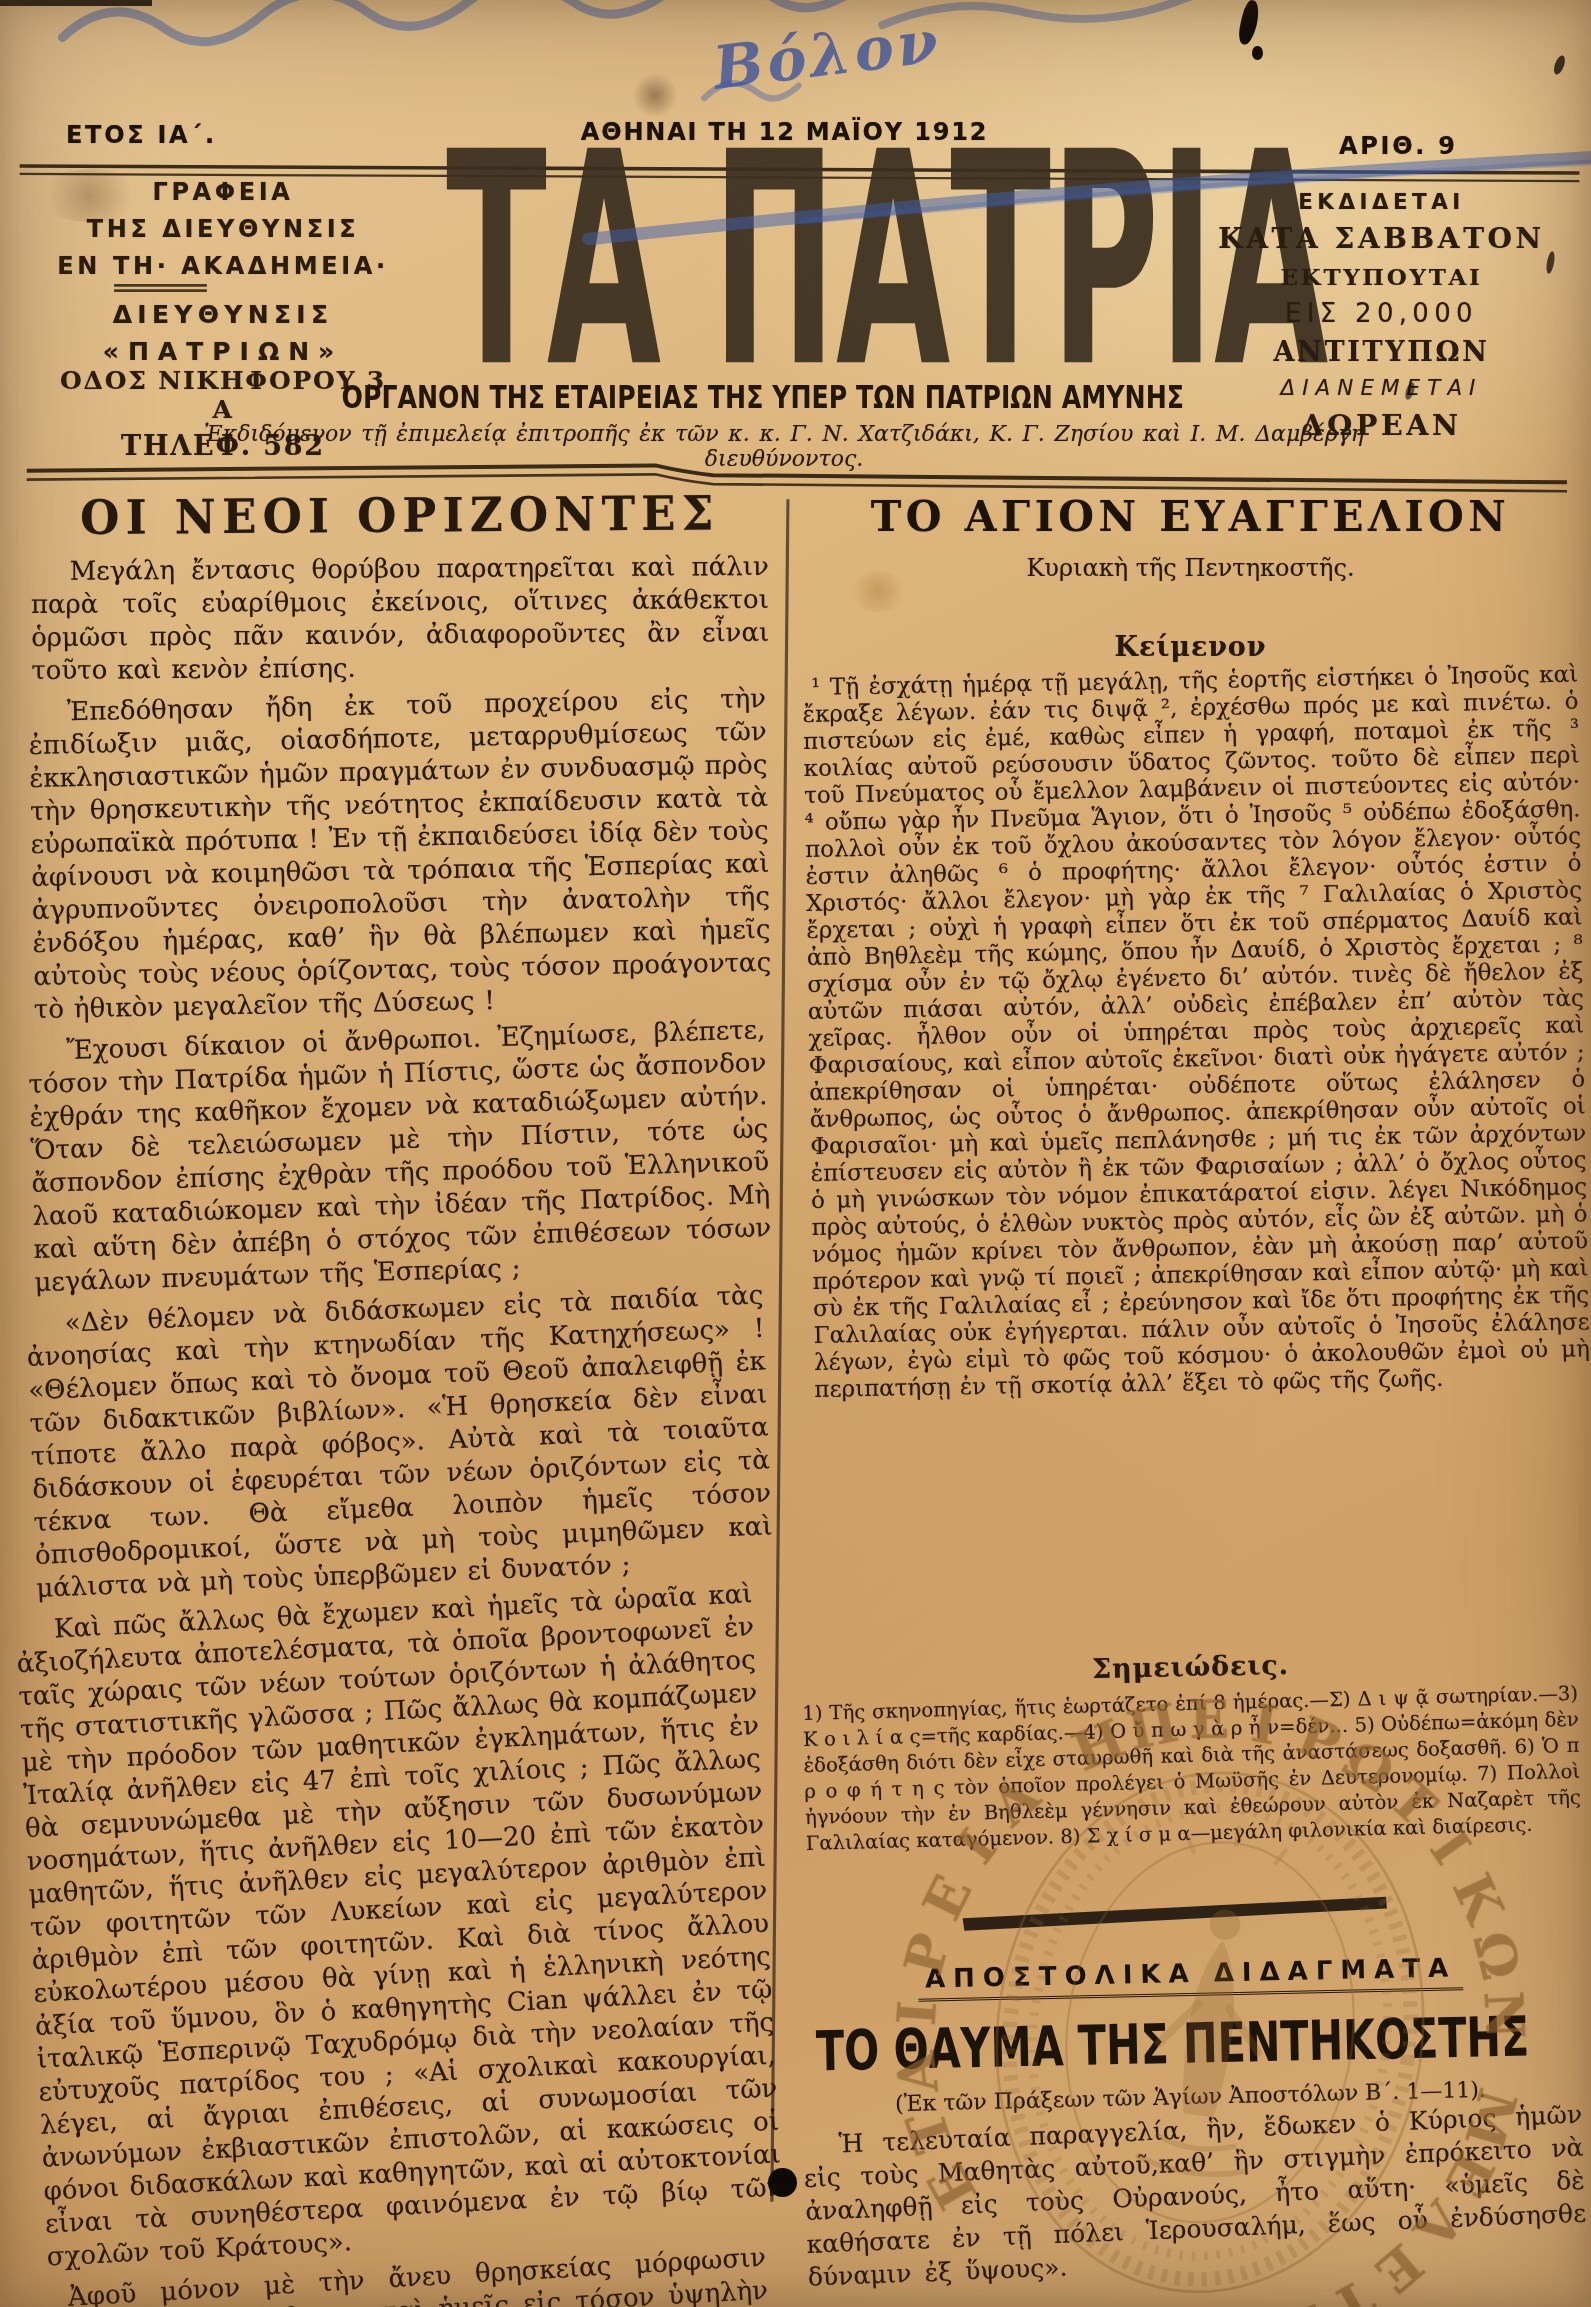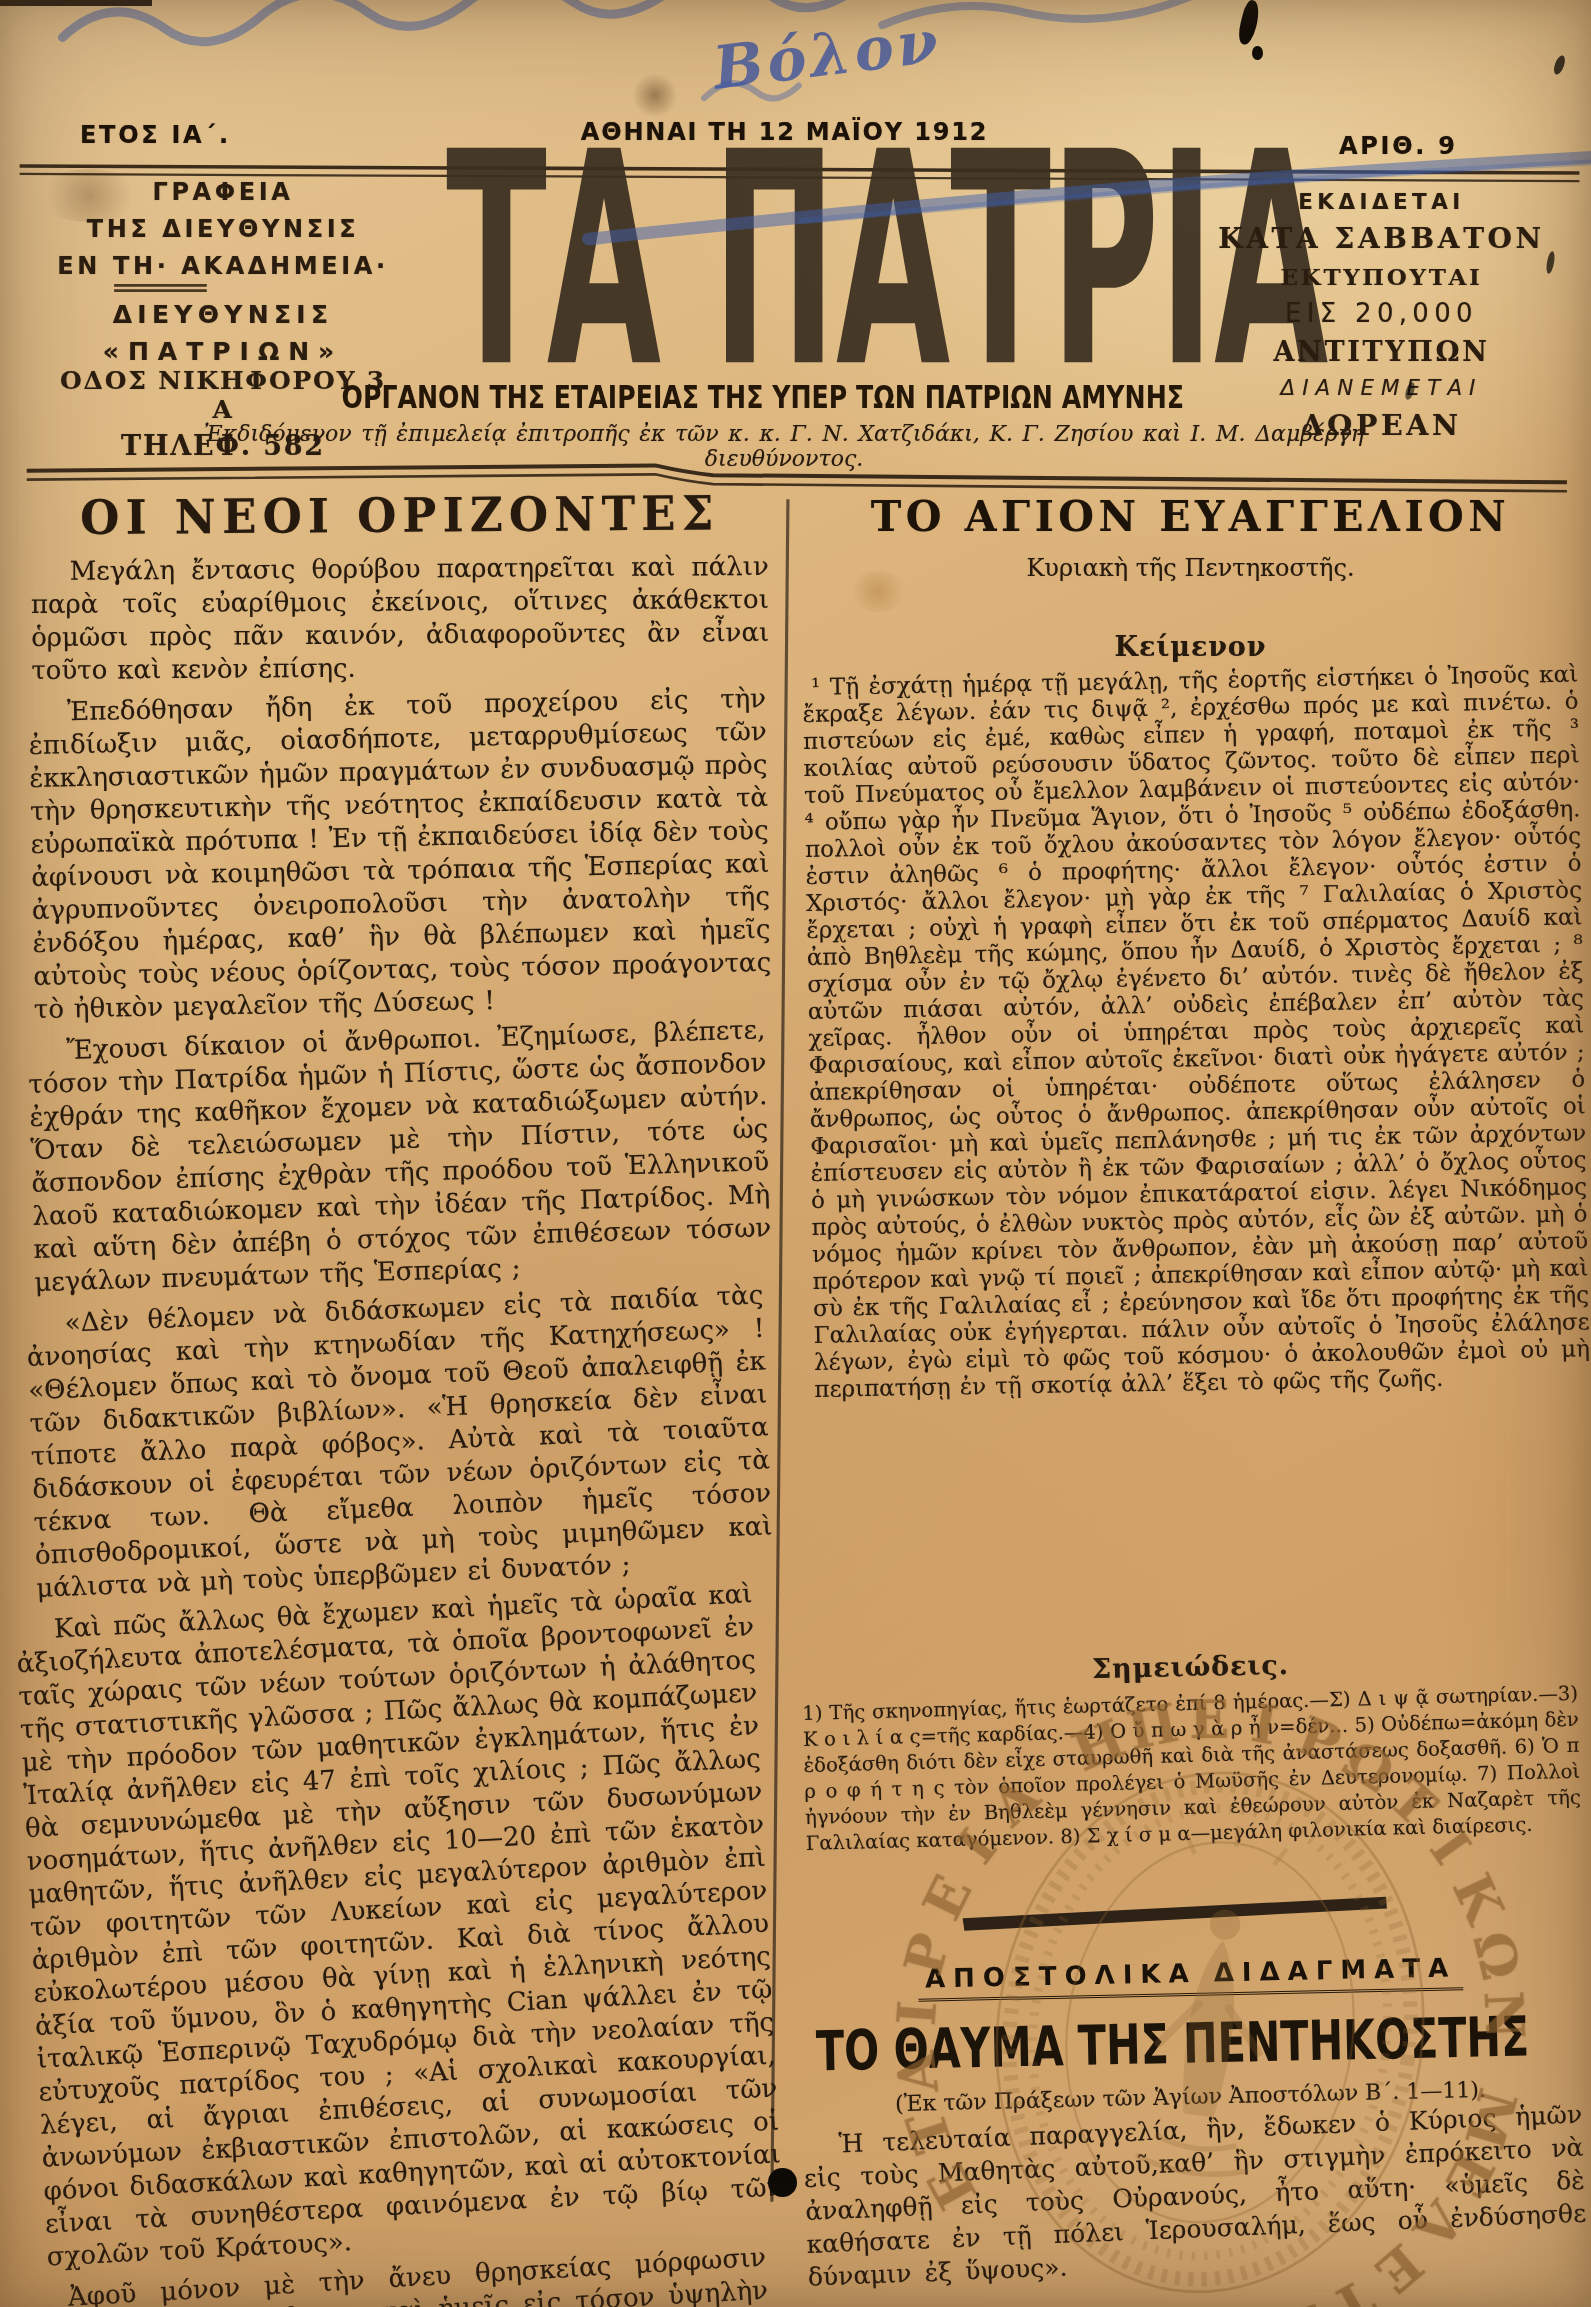--- a/index.html
+++ b/index.html
@@ -50,21 +50,21 @@
 <body>
 
 <div class="page">
 
   <div class="stain" style="left:629px;top:73px;width:52px;height:45px;background:radial-gradient(circle,rgba(75,48,20,.45),rgba(75,48,20,0) 65%);"></div>
   <div class="stain" style="left:36px;top:169px;width:107px;height:53px;background:radial-gradient(circle,rgba(90,58,26,.30),rgba(90,58,26,0) 70%);"></div>
   <div class="stain" style="left:847px;top:571px;width:62px;height:41px;background:radial-gradient(circle,rgba(150,95,35,.30),rgba(150,95,35,0) 70%);"></div>
   <div class="stain" style="left:1462px;top:1114px;width:107px;height:267px;background:radial-gradient(circle,rgba(160,110,50,.18),rgba(160,110,50,0) 70%);"></div>
   <div class="stain" style="left:89px;top:2095px;width:232px;height:178px;background:radial-gradient(circle,rgba(100,64,28,.14),rgba(100,64,28,0) 70%);"></div>
 
-  <div class="abs sans hdr" style="left:80px;top:121px;">ΕΤΟΣ ΙΑ´.</div>
+  <div class="abs sans hdr" style="left:66px;top:121px;">ΕΤΟΣ ΙΑ´.</div>
   <div class="abs sans hdr ctr" style="left:535px;top:118px;width:499px;letter-spacing:1.8px;">ΑΘΗΝΑΙ ΤΗ 12 ΜΑΪΟΥ 1912</div>
   <div class="abs sans hdr" style="left:1339px;top:132px;">ΑΡΙΘ. 9</div>
 
   <svg class="abs" width="1591" height="2307" viewBox="0 0 1785 2588" style="left:0;top:0;pointer-events:none;">
     <path d="M22,186 L1772,194" stroke="#1d1208" stroke-width="4" fill="none" opacity=".85"></path>
     <path d="M22,195 L1772,203" stroke="#1d1208" stroke-width="2.5" fill="none" opacity=".8"></path>
     <path d="M128,320 L232,320 M128,326 L232,326" stroke="#241708" stroke-width="3" fill="none" opacity=".8"></path>
     <path d="M30,528 L735,522 Q770,530 800,533 L1758,541" stroke="#1d1208" stroke-width="4.5" fill="none" opacity=".85"></path>
     <path d="M30,538 L735,532 Q770,540 800,543 L1758,551" stroke="#1d1208" stroke-width="3" fill="none" opacity=".8"></path>
     <path d="M884,560 L866,2470" stroke="#2c2015" stroke-width="3.5" fill="none" opacity=".7"></path>

